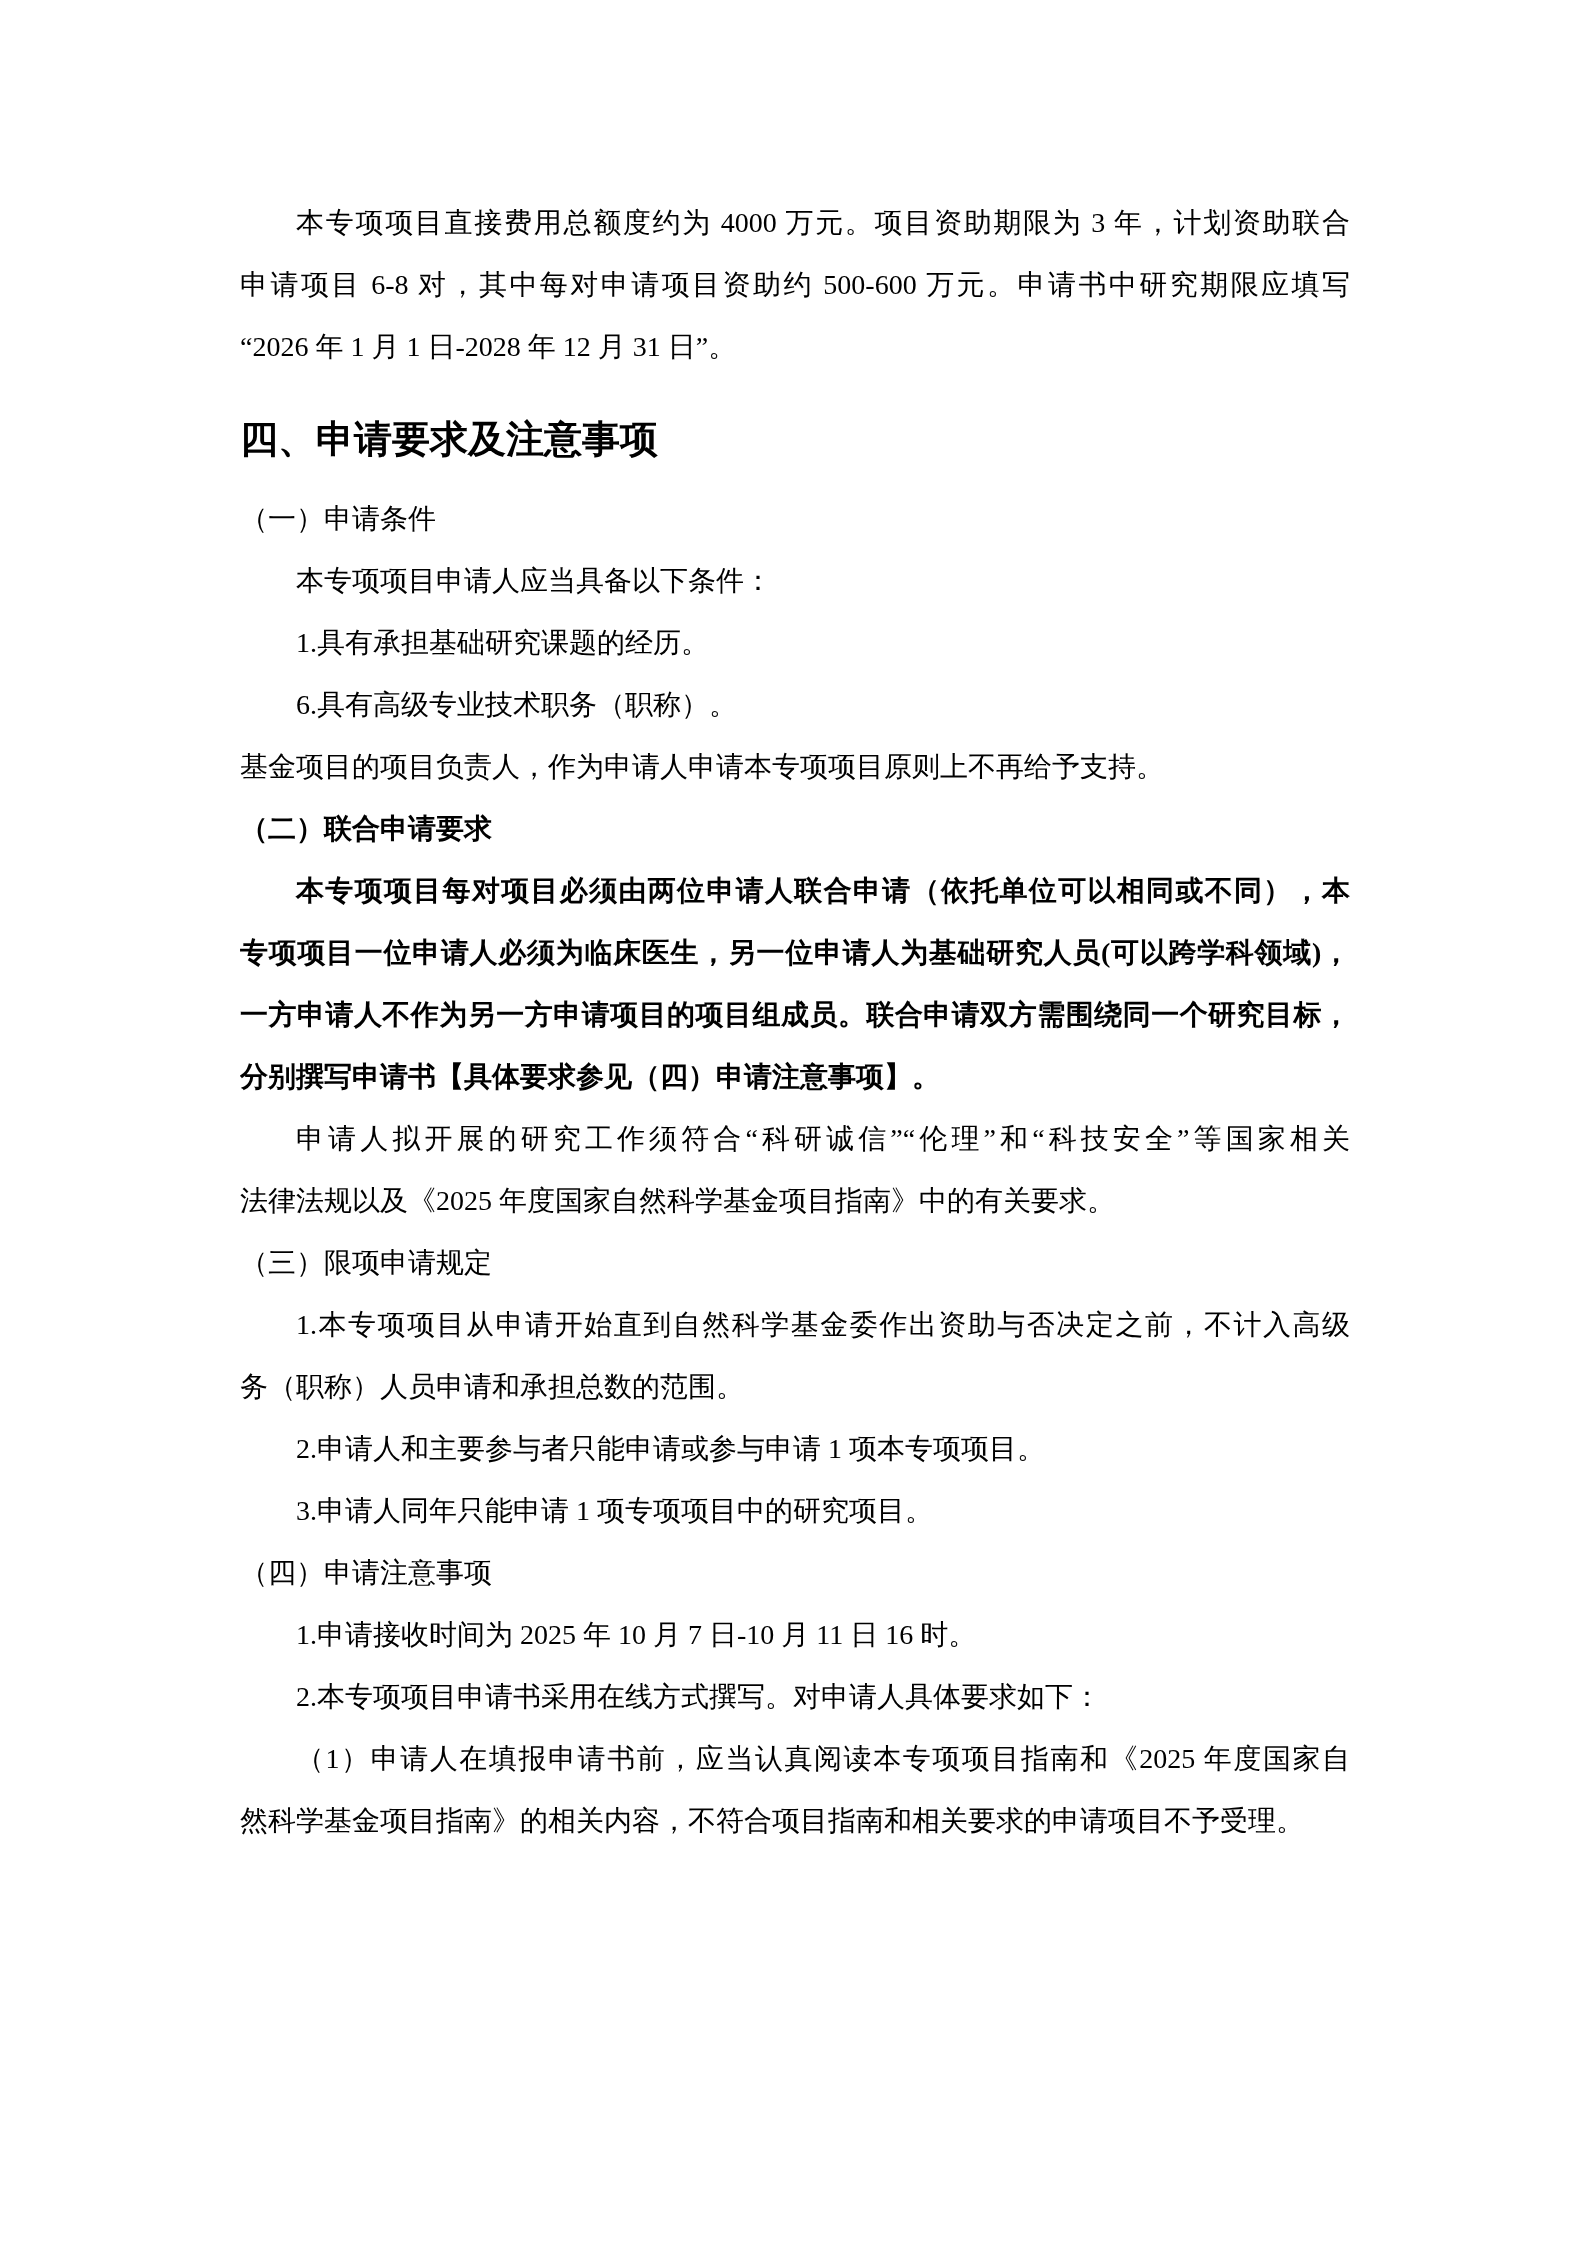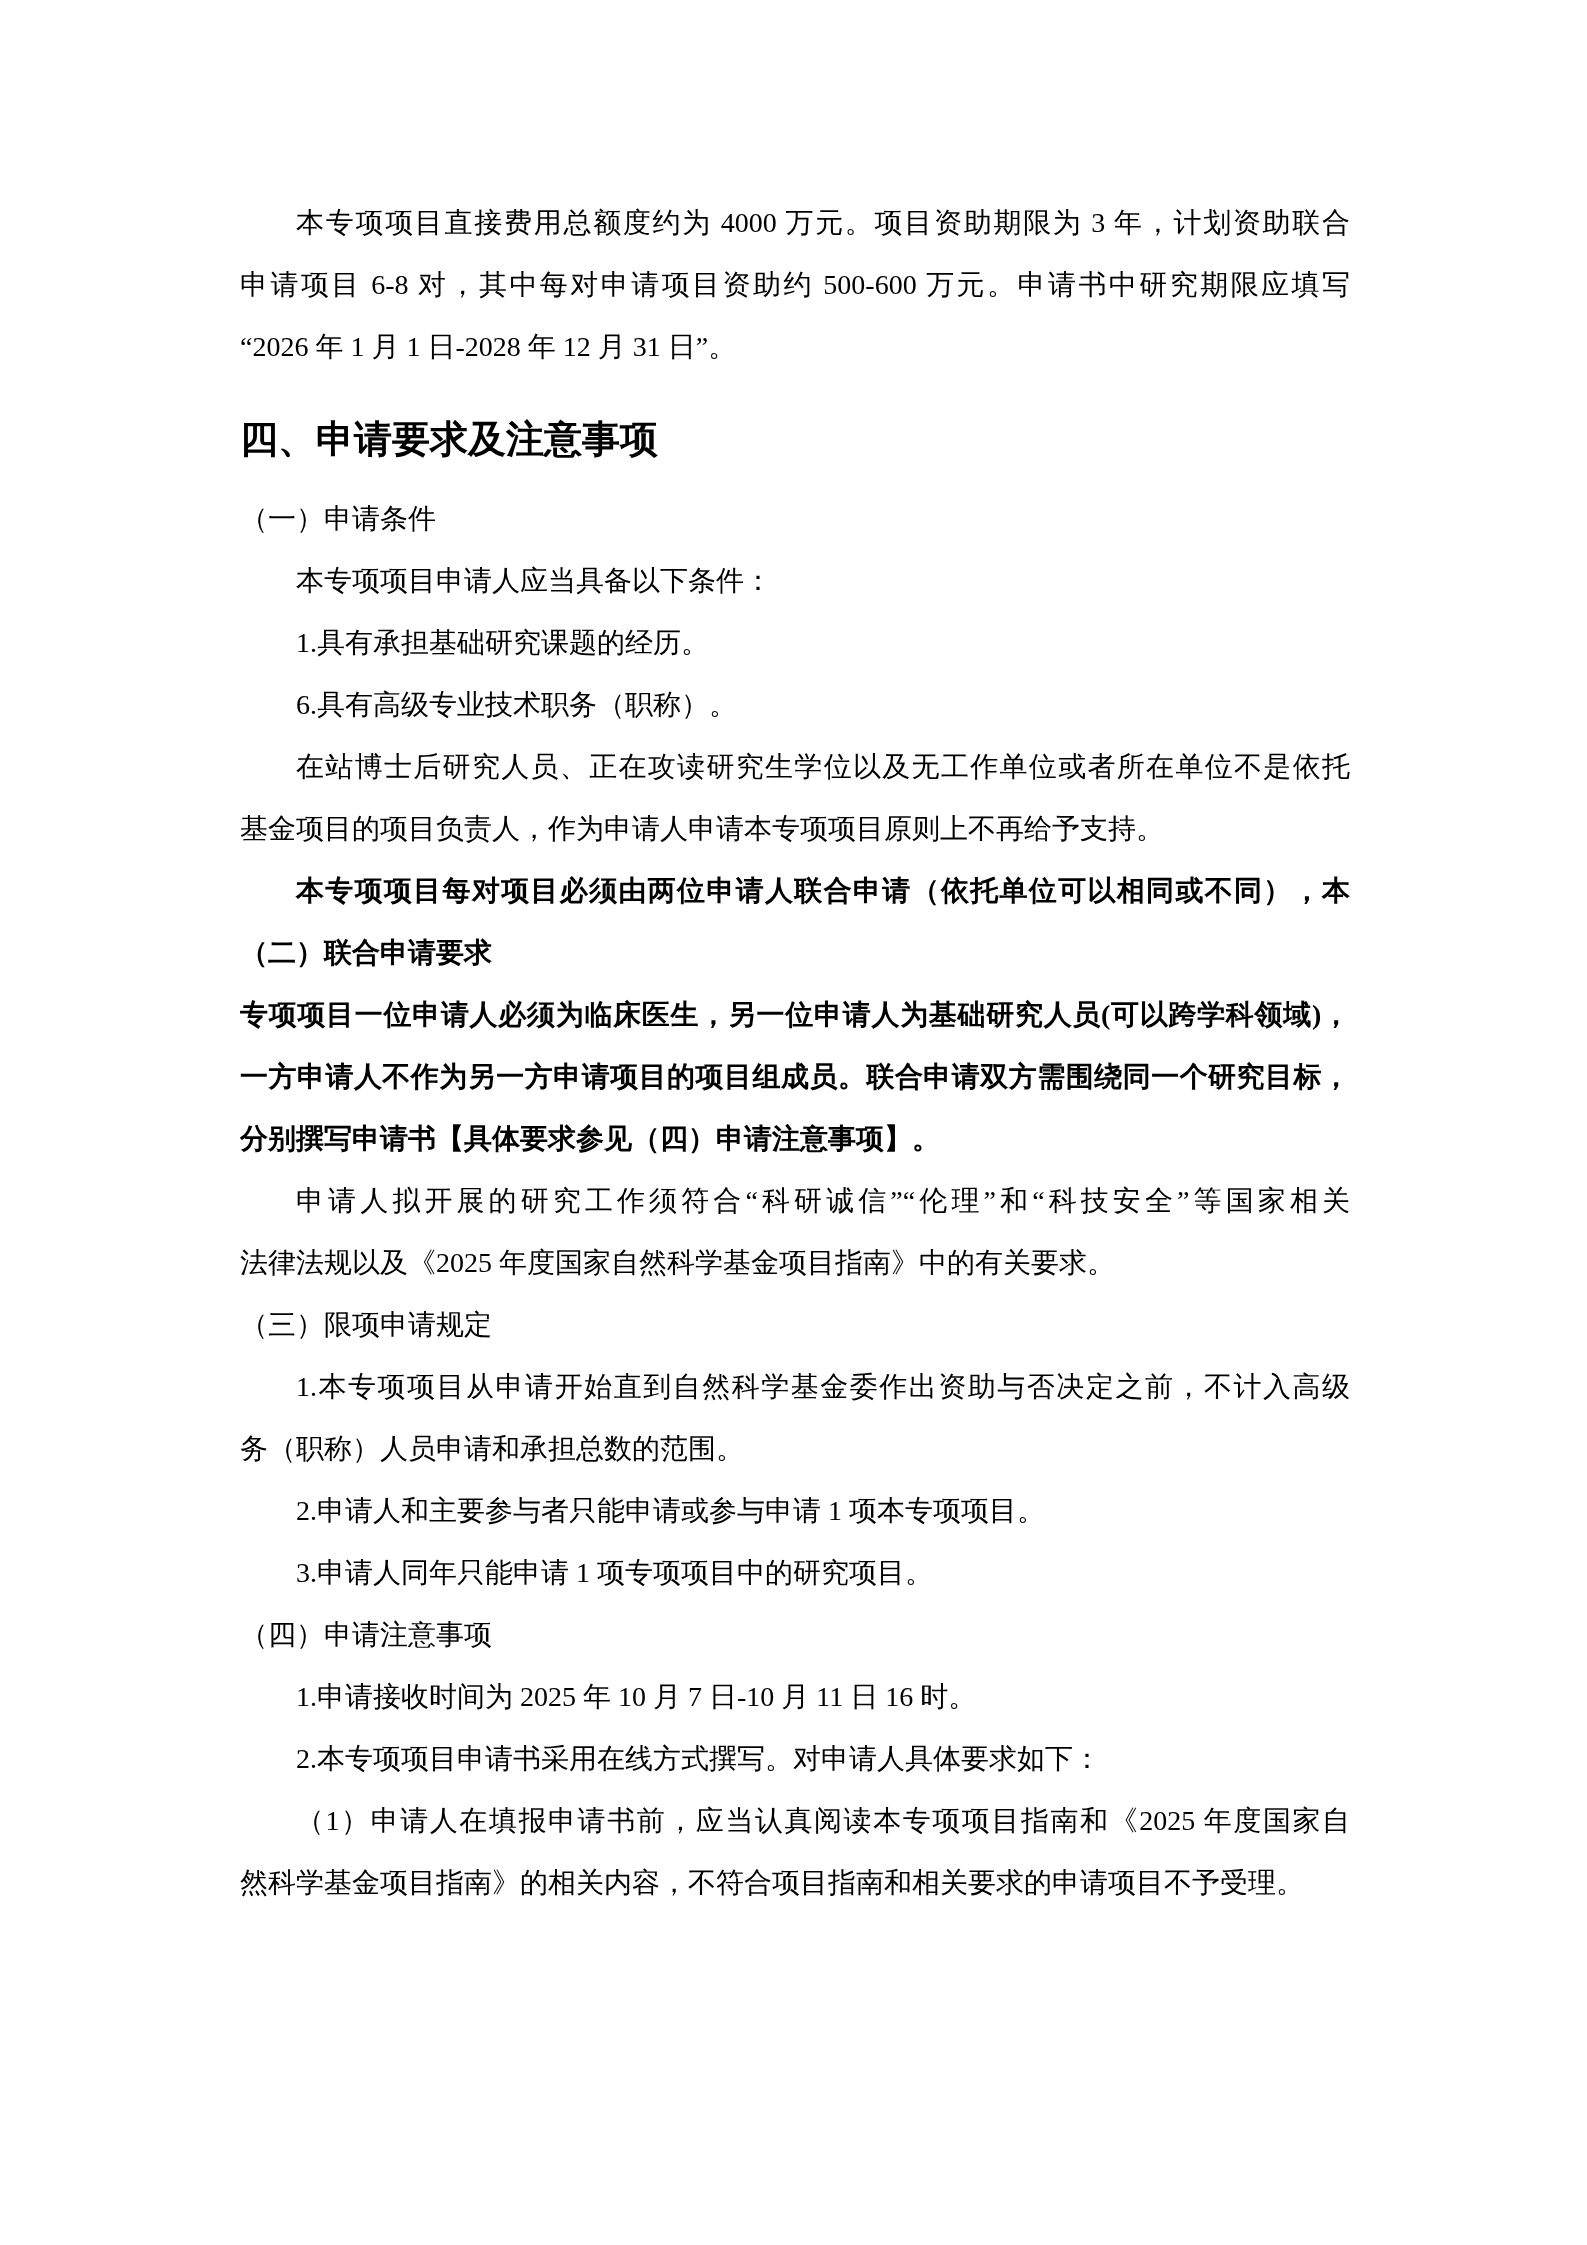--- a/index.html
+++ b/index.html
@@ -54,24 +54,23 @@
 <div class="page">
   <div class="content">
       <div class="line full indent">本专项项目直接费用总额度约为 4000 万元。项目资助期限为 3 年，计划资助联合</div>
       <div class="line full">申请项目 6-8 对，其中每对申请项目资助约 500-600 万元。申请书中研究期限应填写</div>
       <div class="line">“2026 年 1 月 1 日-2028 年 12 月 31 日”。</div>
       <div class="line bold heading">四、申请要求及注意事项</div>
       <div class="line">（一）申请条件</div>
       <div class="line indent">本专项项目申请人应当具备以下条件：</div>
       <div class="line indent">1.具有承担基础研究课题的经历。</div>
       <div class="line indent">6.具有高级专业技术职务（职称）。</div>
-      <div class="line full indent">在站博士后研究人员、正在攻读研究生学位以及无工作单位或者所在单位不是依托</div>
       <div class="line">基金项目的项目负责人，作为申请人申请本专项项目原则上不再给予支持。</div>
+      <div class="line bold">（二）联合申请要求</div>
       <div class="line full indent bold">本专项项目每对项目必须由两位申请人联合申请（依托单位可以相同或不同），本</div>
-      <div class="line bold">（二）联合申请要求</div>
       <div class="line full bold">专项项目一位申请人必须为临床医生，另一位申请人为基础研究人员(可以跨学科领域)，</div>
       <div class="line full bold">一方申请人不作为另一方申请项目的项目组成员。联合申请双方需围绕同一个研究目标，</div>
       <div class="line bold">分别撰写申请书【具体要求参见（四）申请注意事项】。</div>
       <div class="line full indent">申请人拟开展的研究工作须符合“科研诚信”“伦理”和“科技安全”等国家相关</div>
       <div class="line">法律法规以及《2025 年度国家自然科学基金项目指南》中的有关要求。</div>
       <div class="line">（三）限项申请规定</div>
       <div class="line full indent">1.本专项项目从申请开始直到自然科学基金委作出资助与否决定之前，不计入高级</div>
       <div class="line">务（职称）人员申请和承担总数的范围。</div>
       <div class="line indent">2.申请人和主要参与者只能申请或参与申请 1 项本专项项目。</div>
       <div class="line indent">3.申请人同年只能申请 1 项专项项目中的研究项目。</div>

